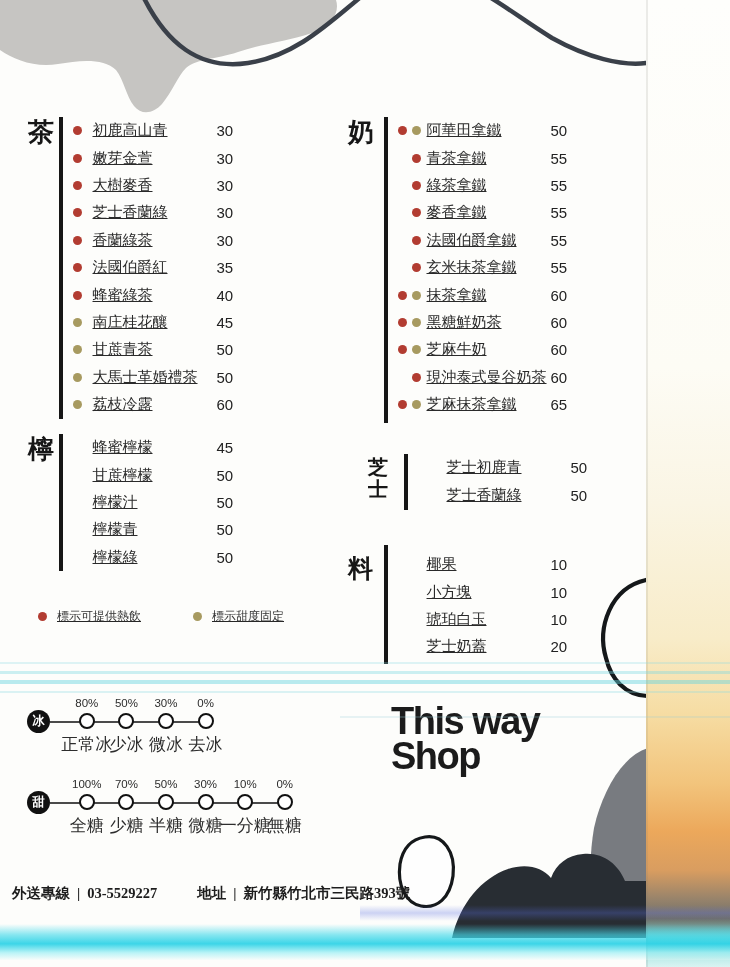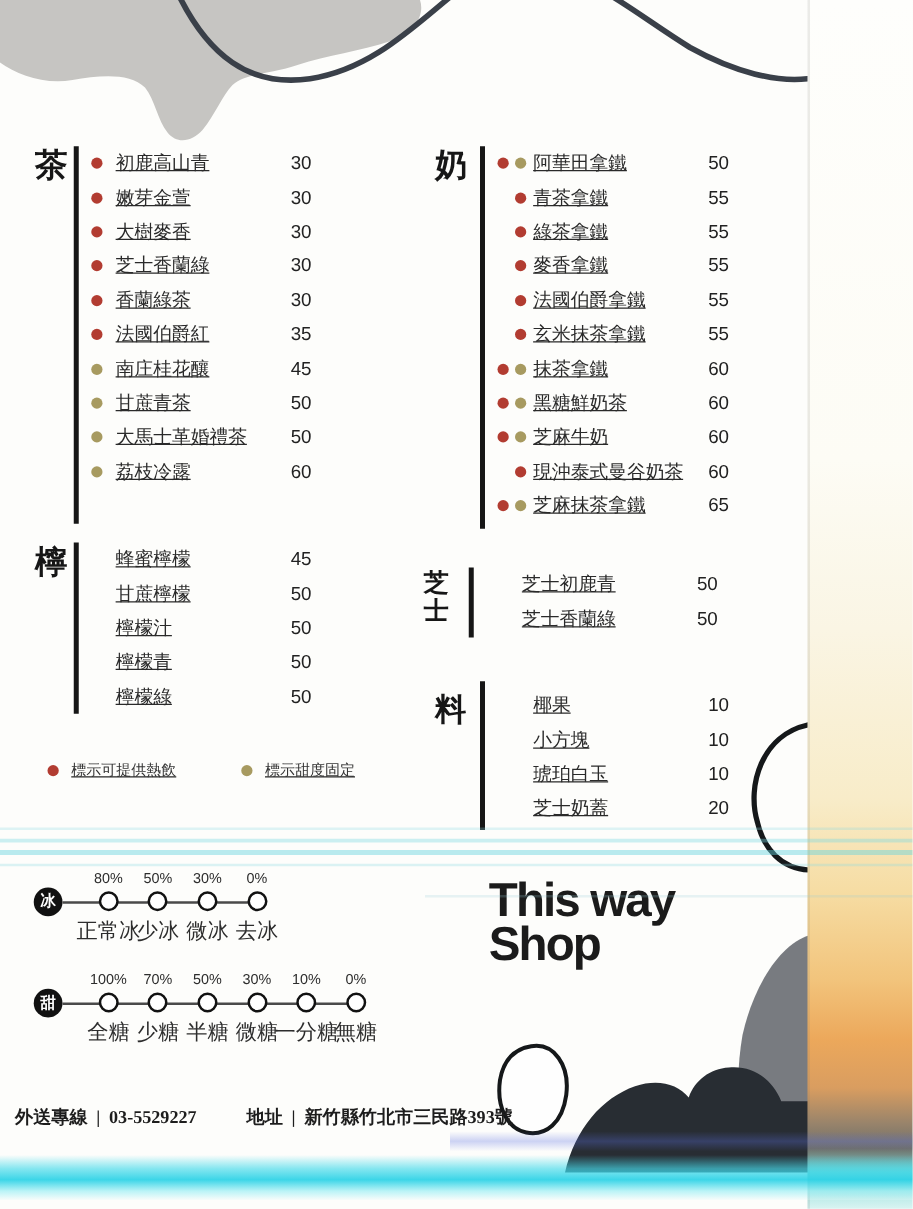--- a/index.html
+++ b/index.html
@@ -39,41 +39,41 @@
   .section{position:absolute;display:flex;align-items:flex-start;z-index:4;}
   .sec-char{flex:none;font-weight:700;color:#161616;letter-spacing:0;}
   .sec-bar{flex:none;width:3.5px;background:#161616;margin-left:3px;}
   .sec-items{flex:none;margin-left:7px;display:flex;flex-direction:column;}
   .row{display:flex;align-items:center;height:27.4px;}
   .dots{flex:none;display:flex;justify-content:flex-end;align-items:center;gap:5px;}
   .dot{width:9px;height:9px;border-radius:50%;display:inline-block;}
   .dot-hot{background:var(--hot-dot,#b23c31);}
   .dot-fixed{background:var(--fixed-dot,#a79a60);}
   .iname{font-size:15px;color:#2a2a2a;white-space:nowrap;text-decoration:underline;}
-  .iprice{flex:none;width:42px;margin-left:20px;font-size:15px;color:#222;}
+  .iprice{flex:none;width:42px;margin-left:4px;font-size:15px;color:#222;}
 
   .sec-tea{left:28px;top:117px;}
   .sec-tea .sec-char{width:28px;font-size:26px;line-height:30px;}
   .sec-tea .sec-bar{height:302px;}
   .sec-tea .dots{width:12px;}
   .sec-tea .iname{margin-left:11px;width:120px;}
 
   .sec-lemon{left:28px;top:434px;}
   .sec-lemon .sec-char{width:28px;font-size:26px;line-height:30px;}
   .sec-lemon .sec-bar{height:137px;}
   .sec-lemon .dots{width:12px;}
   .sec-lemon .iname{margin-left:11px;width:120px;}
 
   .sec-milk{left:348px;top:117px;}
   .sec-milk .sec-char{width:33px;font-size:26px;line-height:30px;}
   .sec-milk .sec-bar{height:306px;}
   .sec-milk .dots{width:26px;}
   .sec-milk .iname{margin-left:6px;width:120px;}
 
-  .sec-cheese{left:339px;top:454px;}
+  .sec-cheese{left:368px;top:454px;}
   .sec-cheese .sec-char{width:33px;font-size:20px;line-height:22px;margin-top:2px;word-break:break-all;}
   .sec-cheese .sec-bar{height:56px;}
   .sec-cheese .dots{width:26px;}
   .sec-cheese .iname{margin-left:6px;width:120px;}
 
   .sec-toppings{left:348px;top:545px;}
   .sec-toppings .sec-char{width:33px;font-size:25px;line-height:28px;margin-top:9px;}
   .sec-toppings .sec-bar{height:119px;}
   .sec-toppings .sec-items{margin-top:6px;}
   .sec-toppings .dots{width:26px;}
@@ -162,20 +162,27 @@
       </div>
       <div class="row">
         <span class="dots">
           <span class="dot dot-hot"></span>
         </span>
         <span class="iname">法國伯爵紅</span>
         <span class="iprice">35</span>
       </div>
       <div class="row">
         <span class="dots">
+          <span class="dot dot-hot"></span>
+        </span>
+        <span class="iname">蜂蜜綠茶</span>
+        <span class="iprice">40</span>
+      </div>
+      <div class="row">
+        <span class="dots">
           <span class="dot dot-fixed"></span>
         </span>
         <span class="iname">南庄桂花釀</span>
         <span class="iprice">45</span>
       </div>
       <div class="row">
         <span class="dots">
           <span class="dot dot-fixed"></span>
         </span>
         <span class="iname">甘蔗青茶</span>

